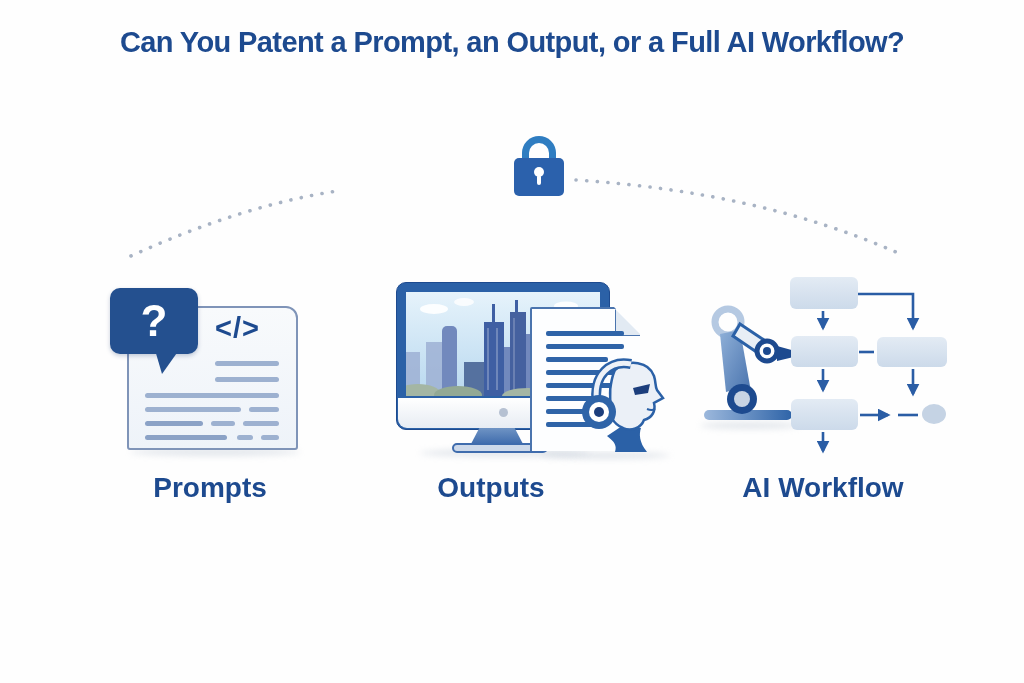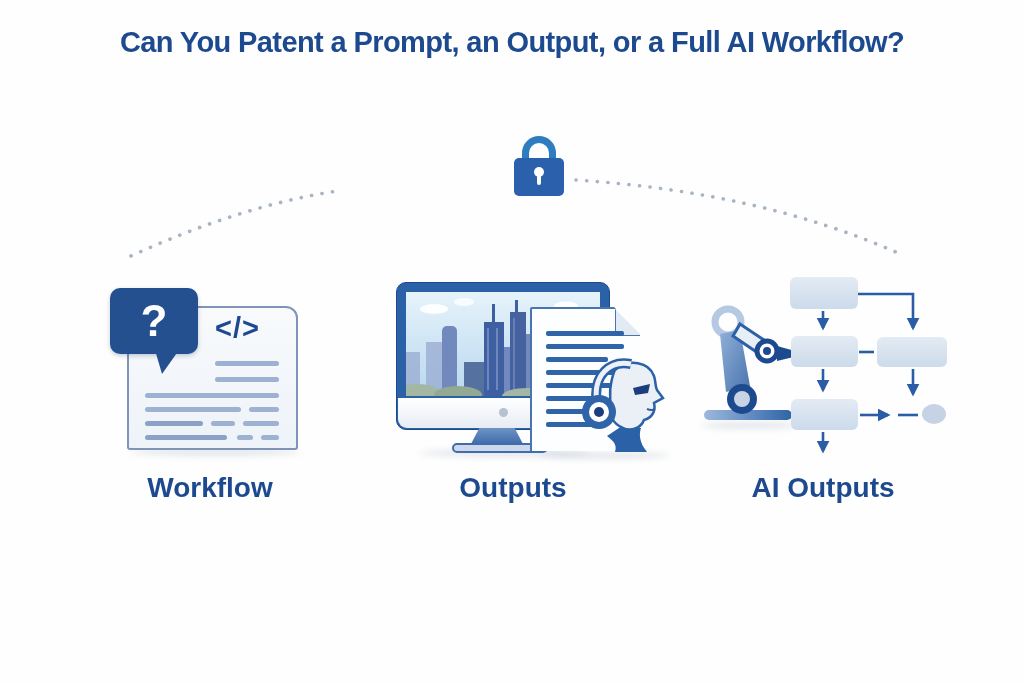--- a/index.html
+++ b/index.html
@@ -91,21 +91,21 @@
   .arm-svg{position:absolute;left:698px;top:298px;z-index:2;}
   .fbox{position:absolute;background:linear-gradient(180deg,#e3ebf4,#ccdaea);border-radius:6px;z-index:2;}
   .fbox-a{left:790px;top:277px;width:68px;height:32px;}
   .fbox-b{left:791px;top:336px;width:67px;height:31px;}
   .fbox-c{left:877px;top:337px;width:70px;height:30px;}
   .fbox-d{left:791px;top:399px;width:67px;height:31px;}
   .fcircle{position:absolute;left:922px;top:404px;width:24px;height:20px;border-radius:50%;background:#c5d3e4;z-index:2;}
   
   .sec-label{position:absolute;top:472px;font-size:28px;font-weight:bold;color:var(--title-blue,#1d4a8f);text-align:center;}
   .lab-prompts{left:140px;width:140px;}
-  .lab-outputs{left:443px;width:140px;}
+  .lab-outputs{left:421px;width:140px;}
   .lab-workflow{left:733px;width:180px;}
   
   .shadow{position:absolute;border-radius:50%;background:rgba(170,182,200,.32);filter:blur(3px);z-index:0;}
 </style>
 </head>
 <body>
 
 <div id="canvas">
 
   <div class="title">Can You Patent a Prompt, an Output, or a Full AI Workflow?</div>
@@ -257,17 +257,17 @@
     <circle cx="44" cy="101" r="15" fill="#1d4a8f"></circle>
     <circle cx="44" cy="101" r="8" fill="#c8d4e4"></circle>
   </svg>
 
   <div class="fbox fbox-a"></div>
   <div class="fbox fbox-b"></div>
   <div class="fbox fbox-c"></div>
   <div class="fbox fbox-d"></div>
   <div class="fcircle"></div>
 
-  <div class="sec-label lab-prompts">Workflow</div>
+  <div class="sec-label lab-prompts">Prompts</div>
   <div class="sec-label lab-outputs">Outputs</div>
-  <div class="sec-label lab-workflow">AI Outputs</div>
+  <div class="sec-label lab-workflow">AI Workflow</div>
 
 </div>
 
 </body></html>

